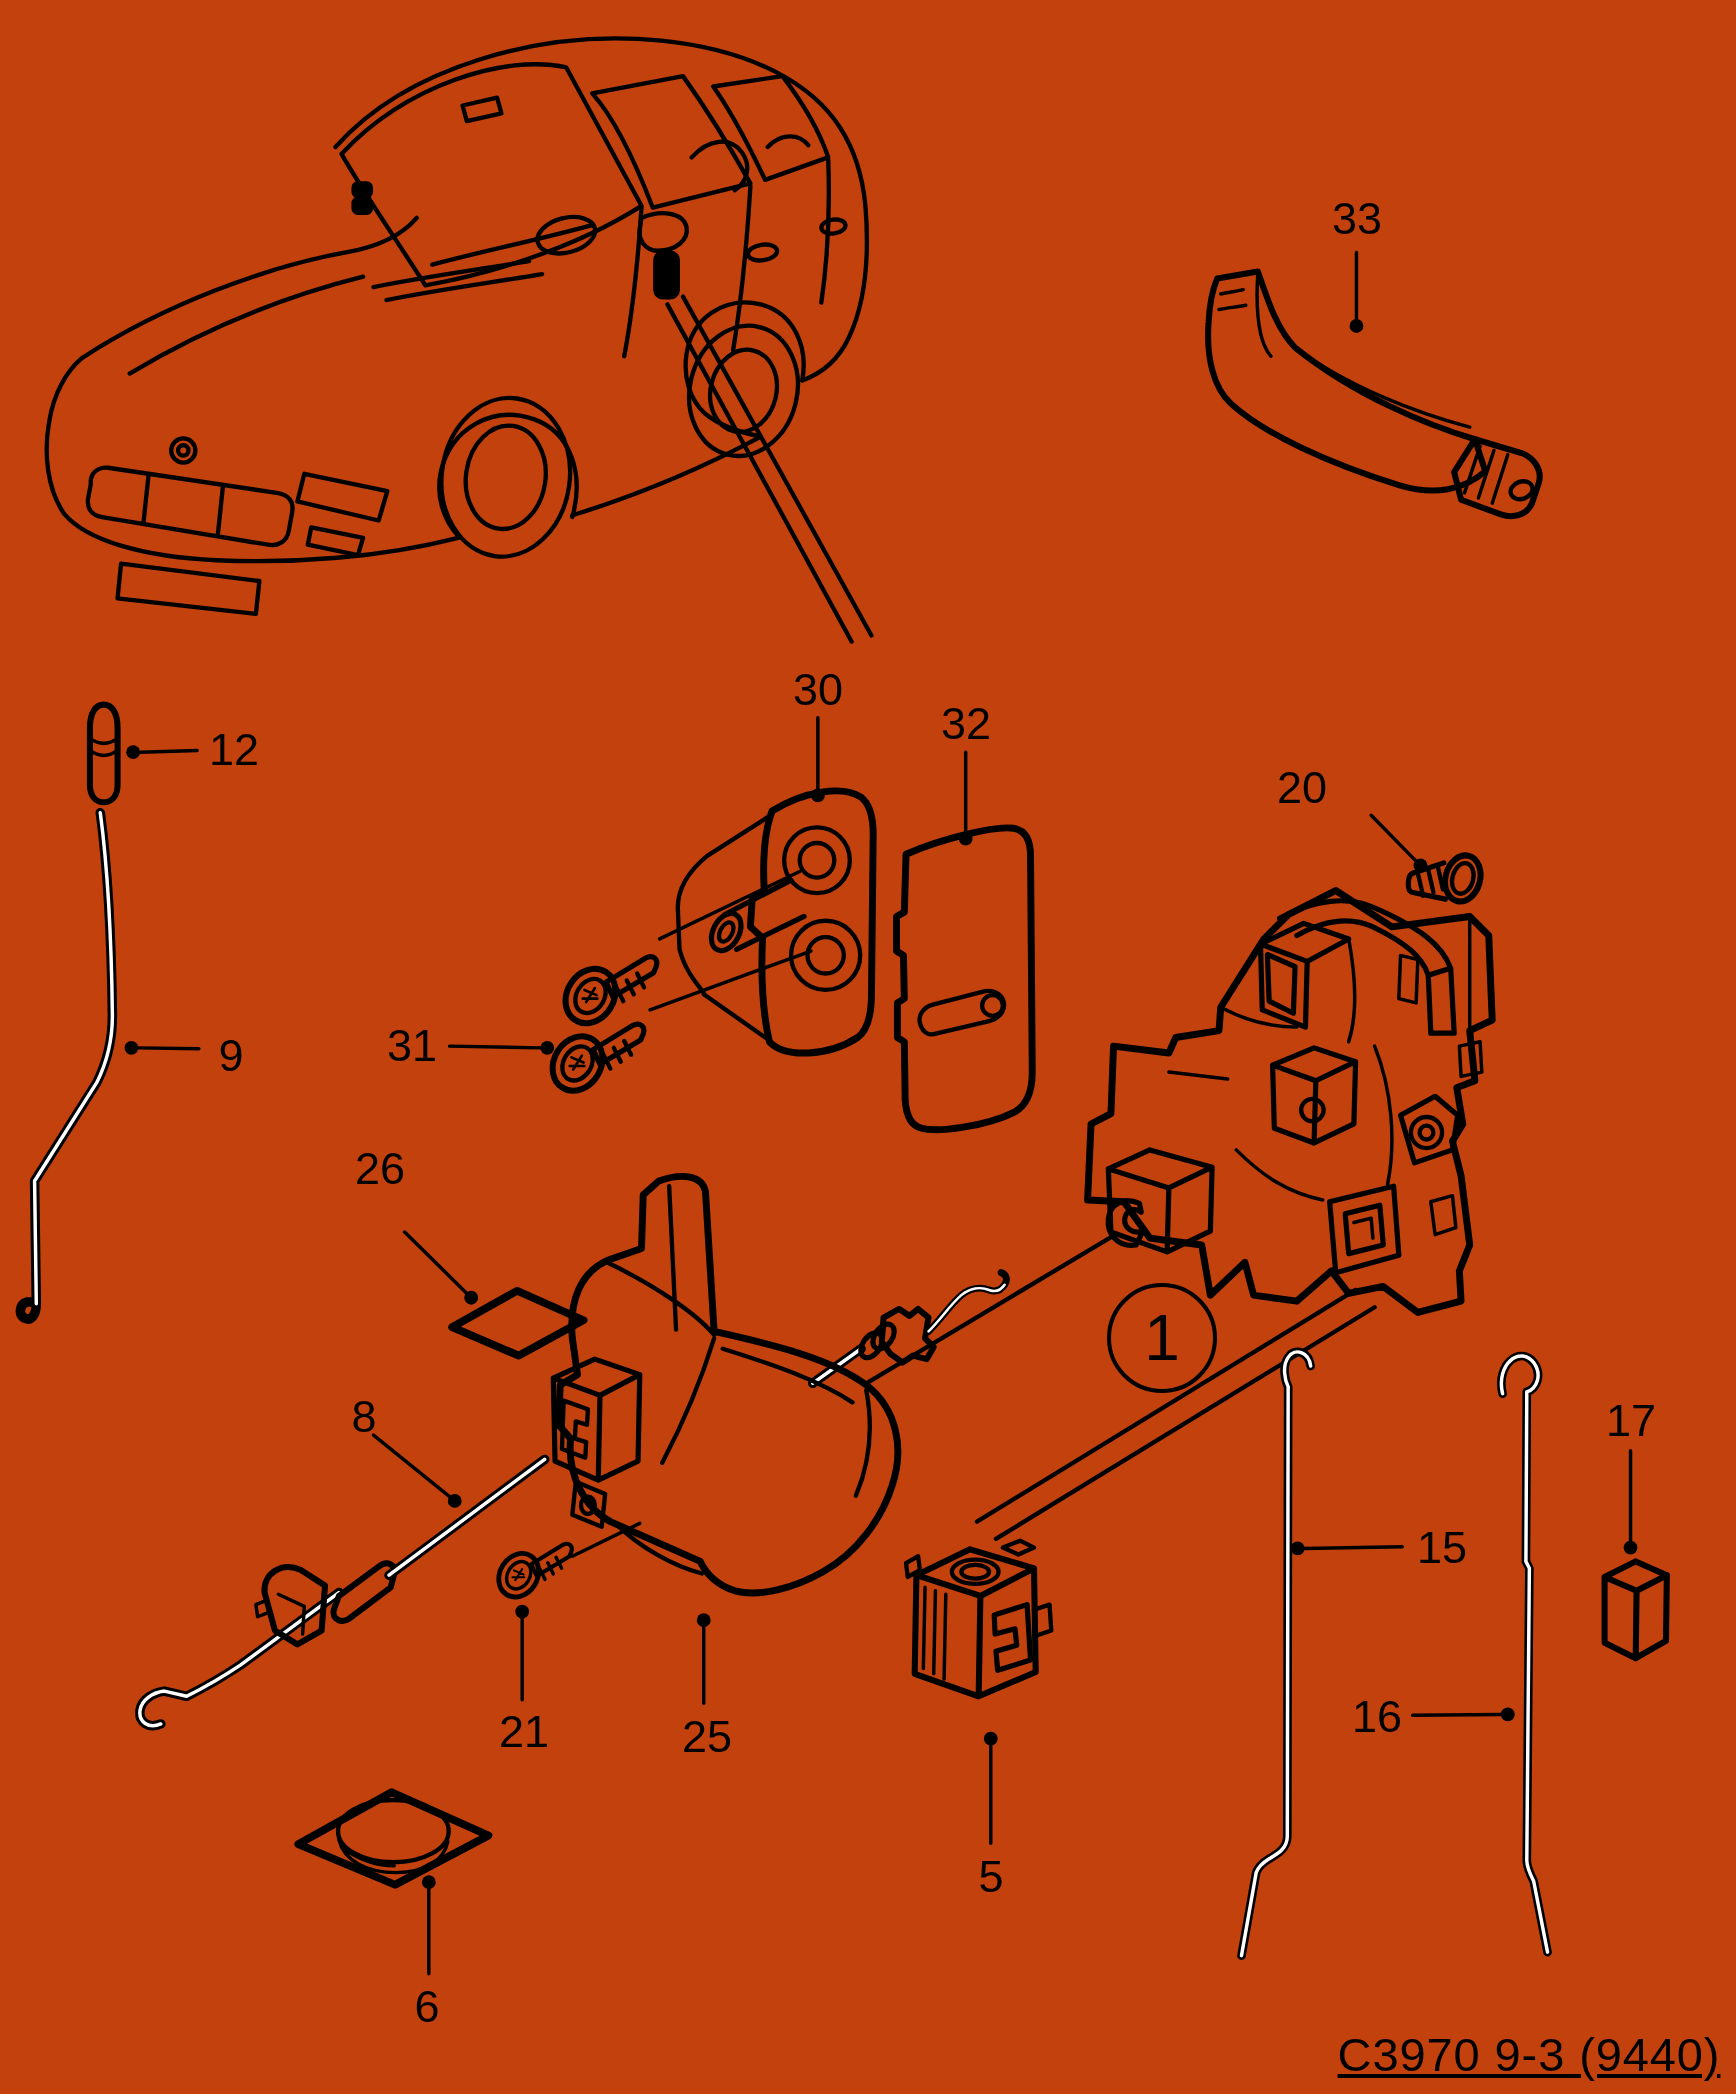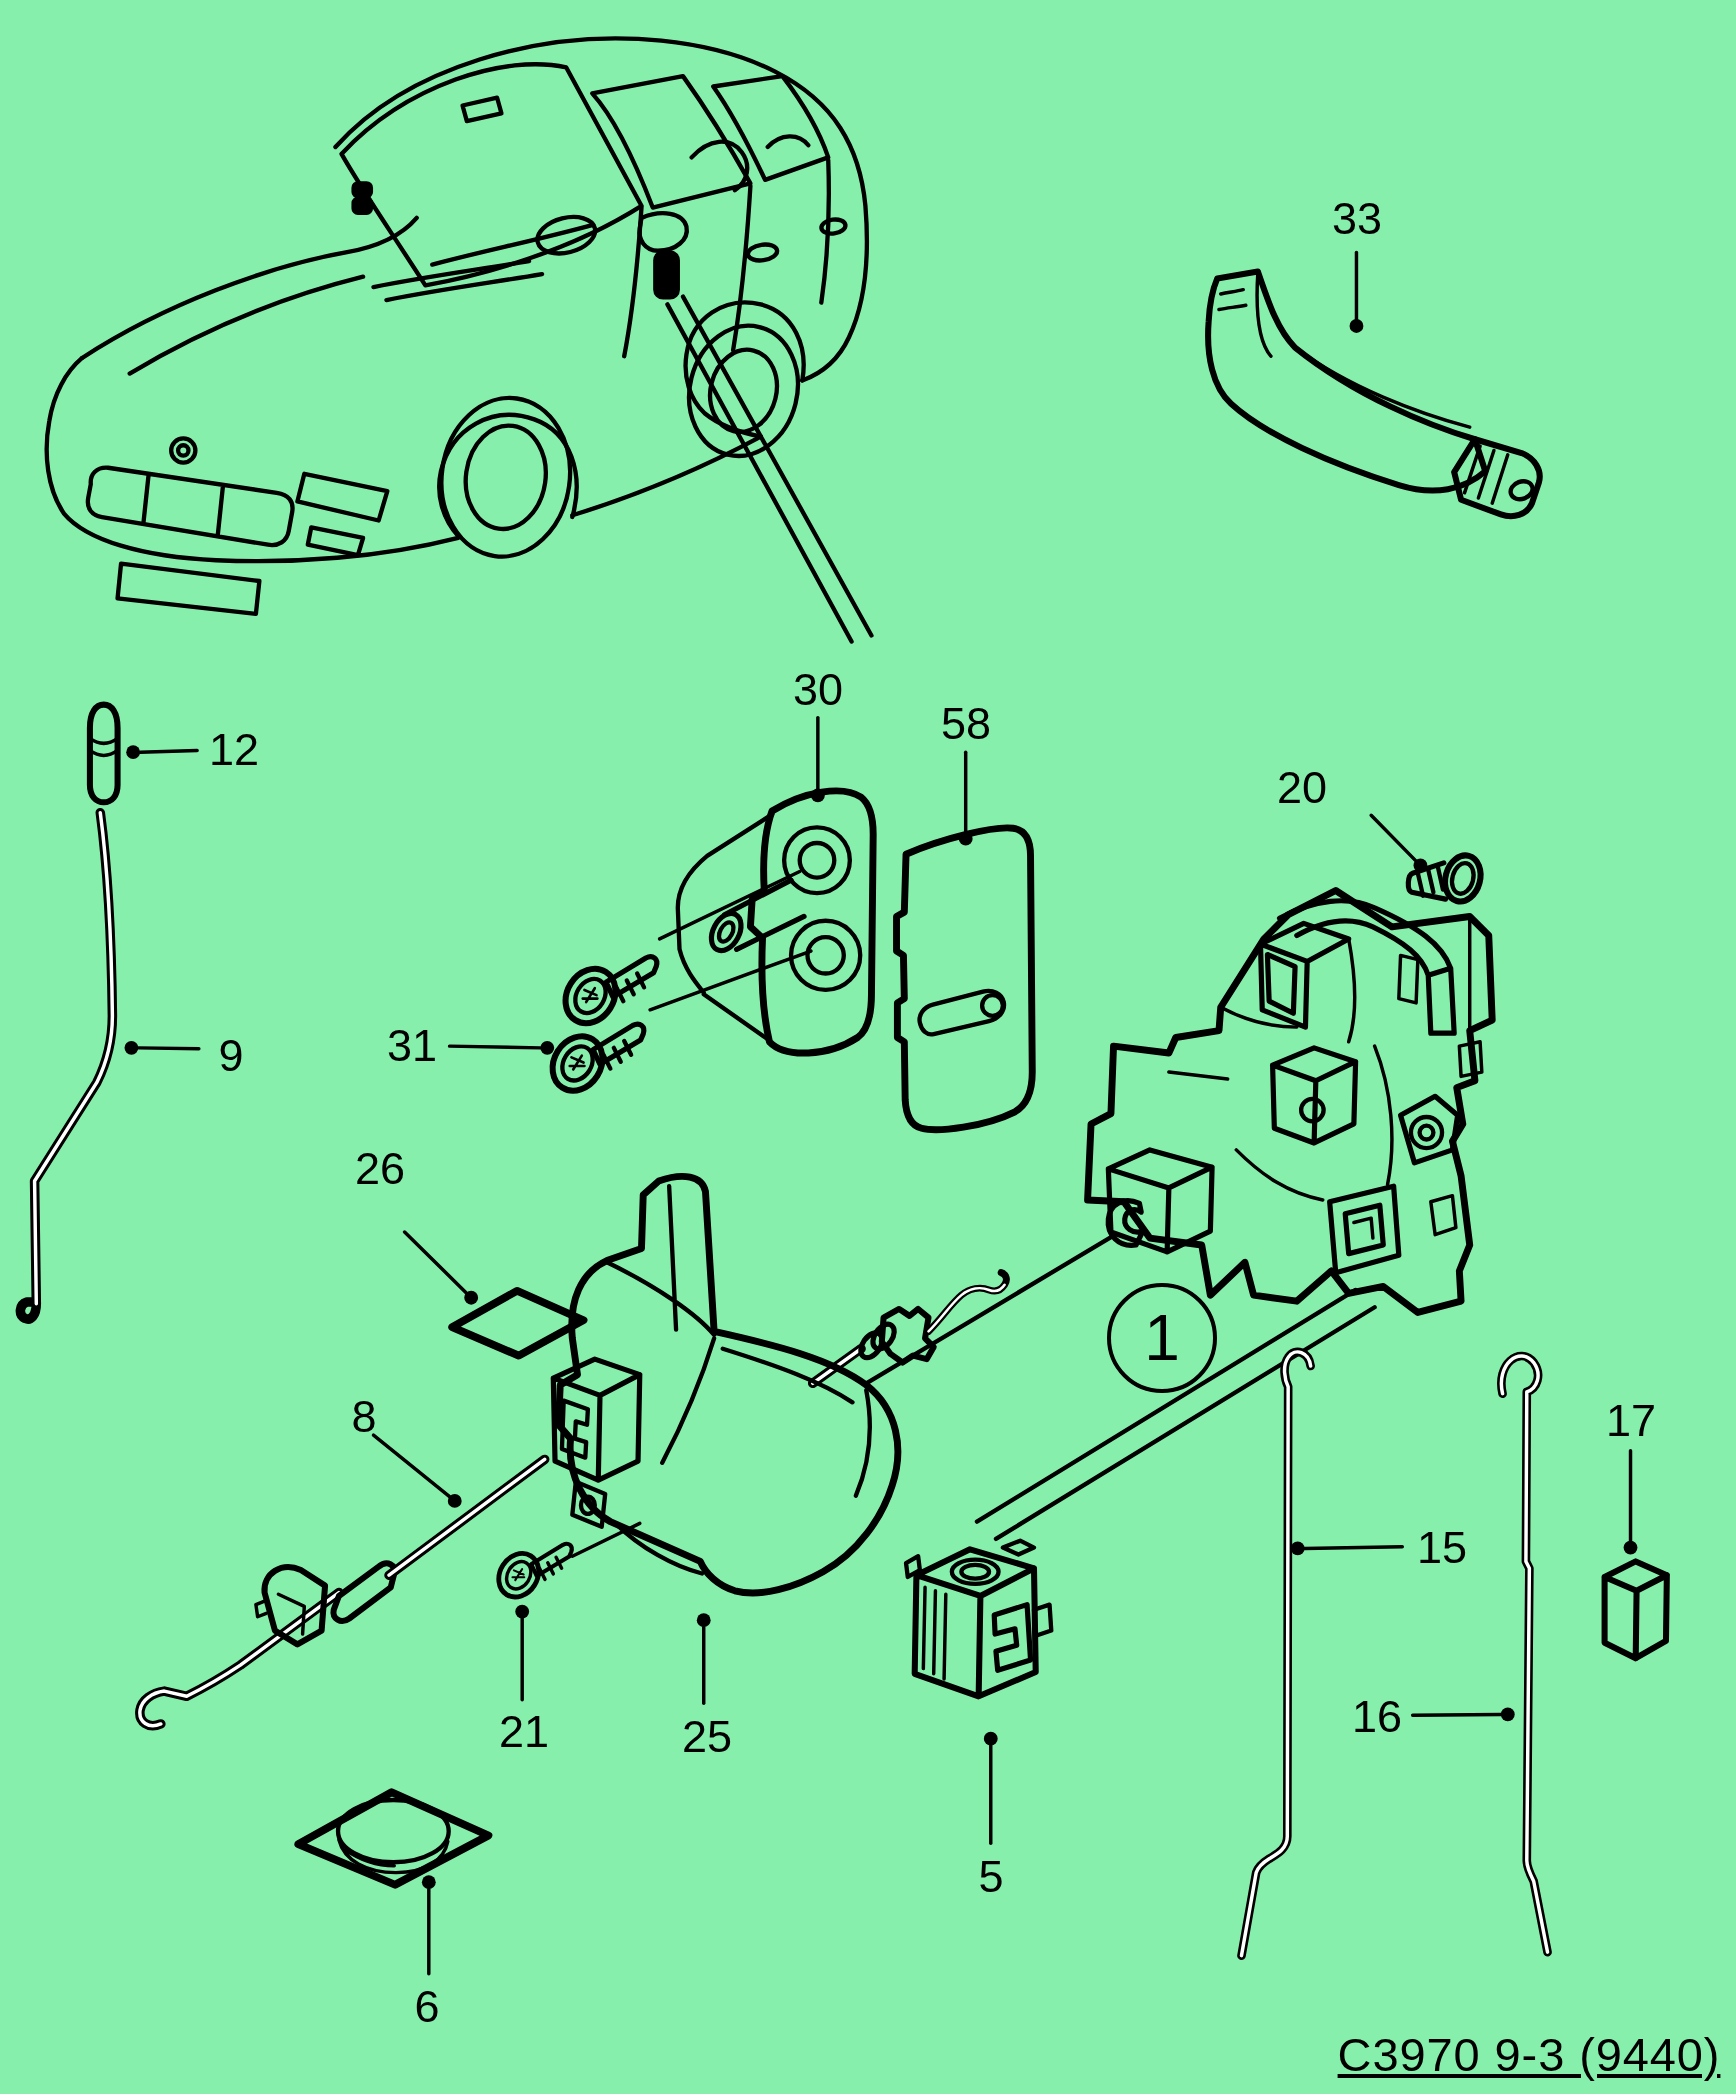--- a/index.html
+++ b/index.html
@@ -1,19 +1,19 @@
 <!DOCTYPE html>
 <html style="font-size:14px"><head>
 <meta charset="utf-8">
 <style>
   html,body{margin:0;padding:0;background:#ffffff;}
   .stage{
     position:relative;
     width:1736px;height:2094px;
-    background:#86efac;
+    background:#c2410c;
     font-family:"Liberation Sans", sans-serif;
     overflow:hidden;
   }
   .artwork{position:absolute;left:0;top:0;}
   .callout{
     position:absolute;
     transform:translate(-50%,-50%);
     font-size:45px;
     color:#000;
     white-space:nowrap;
@@ -251,21 +251,21 @@
         <path d="M1509,1791 L1622,1789"></path>
     <path d="M1634,1984 L1736,1983"></path>
         <circle cx="1744" cy="1983" r="8" stroke="none"></circle>
     <path d="M1886,1678 L1886,1783"></path>
         <circle cx="1886" cy="1790" r="8" stroke="none"></circle>
   </g>
 </svg>
 
 <div class="callout" style="left:1357px;top:218px">33</div>
 <div class="callout" style="left:818px;top:689px">30</div>
-<div class="callout" style="left:966px;top:723px">58</div>
+<div class="callout" style="left:966px;top:723px">32</div>
 <div class="callout" style="left:412px;top:1045px">31</div>
 <div class="callout" style="left:1302px;top:787px">20</div>
 <div class="callout" style="left:234px;top:749px">12</div>
 <div class="callout" style="left:231px;top:1055px">9</div>
 <div class="callout" style="left:380px;top:1168px">26</div>
 <div class="callout" style="left:364px;top:1416px">8</div>
 <div class="callout" style="left:524px;top:1731px">21</div>
 <div class="callout" style="left:707px;top:1736px">25</div>
 <div class="callout" style="left:991px;top:1876px">5</div>
 <div class="callout" style="left:427px;top:2006px">6</div>

